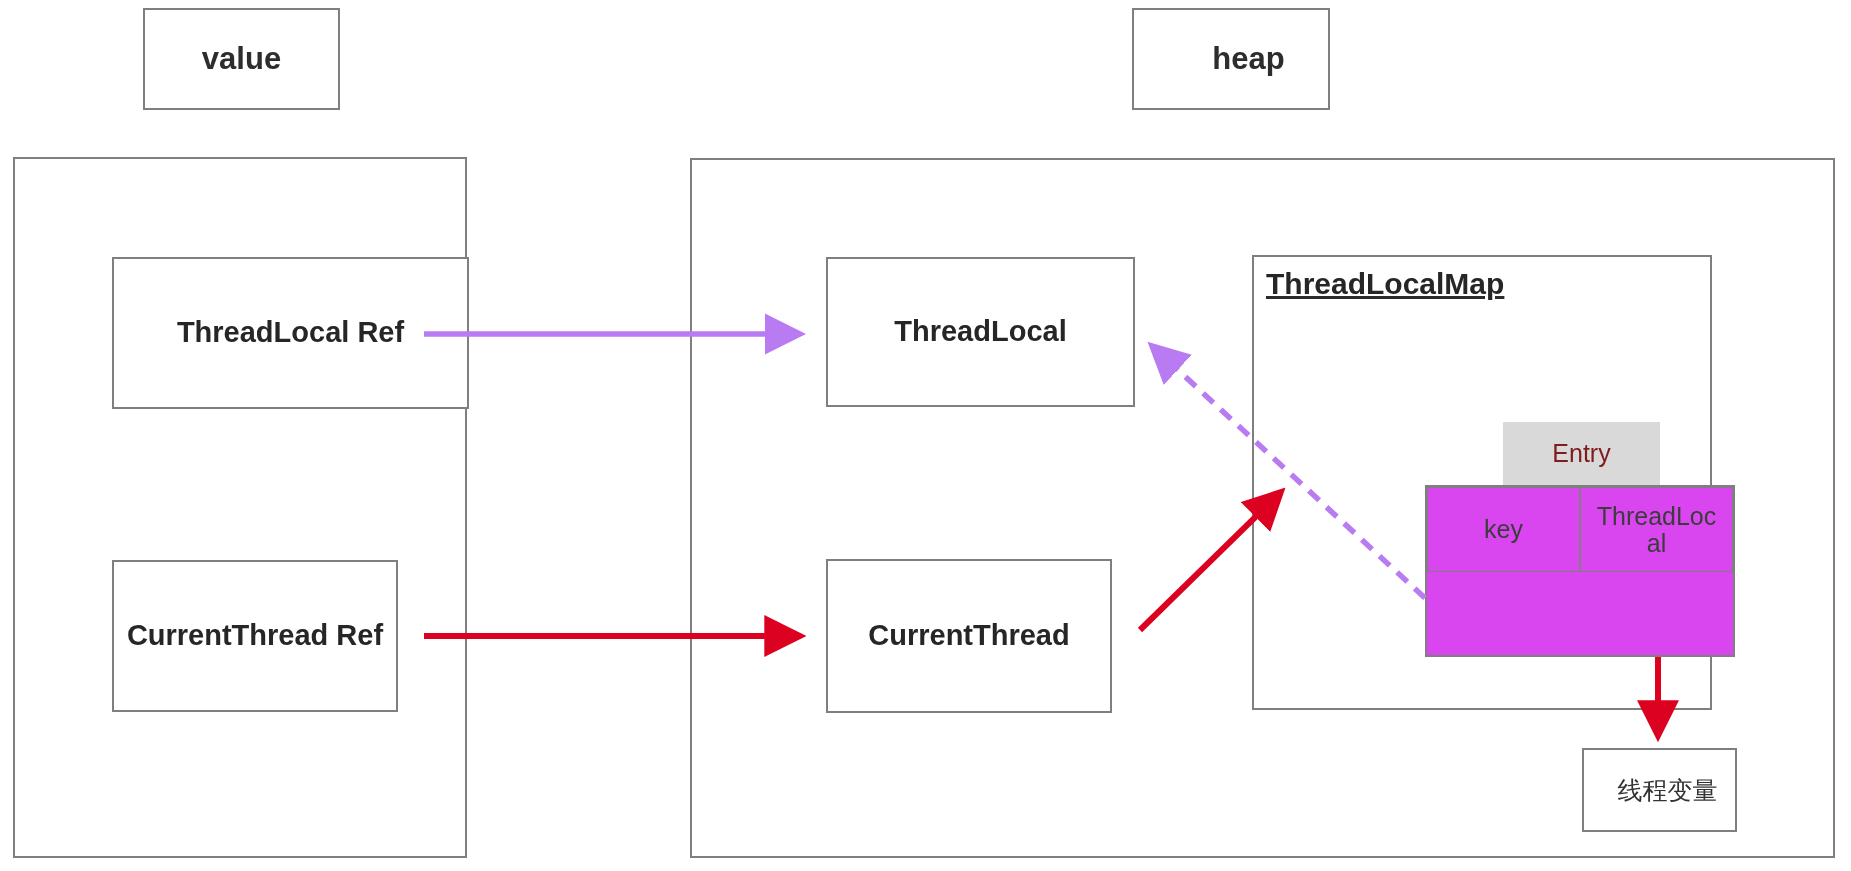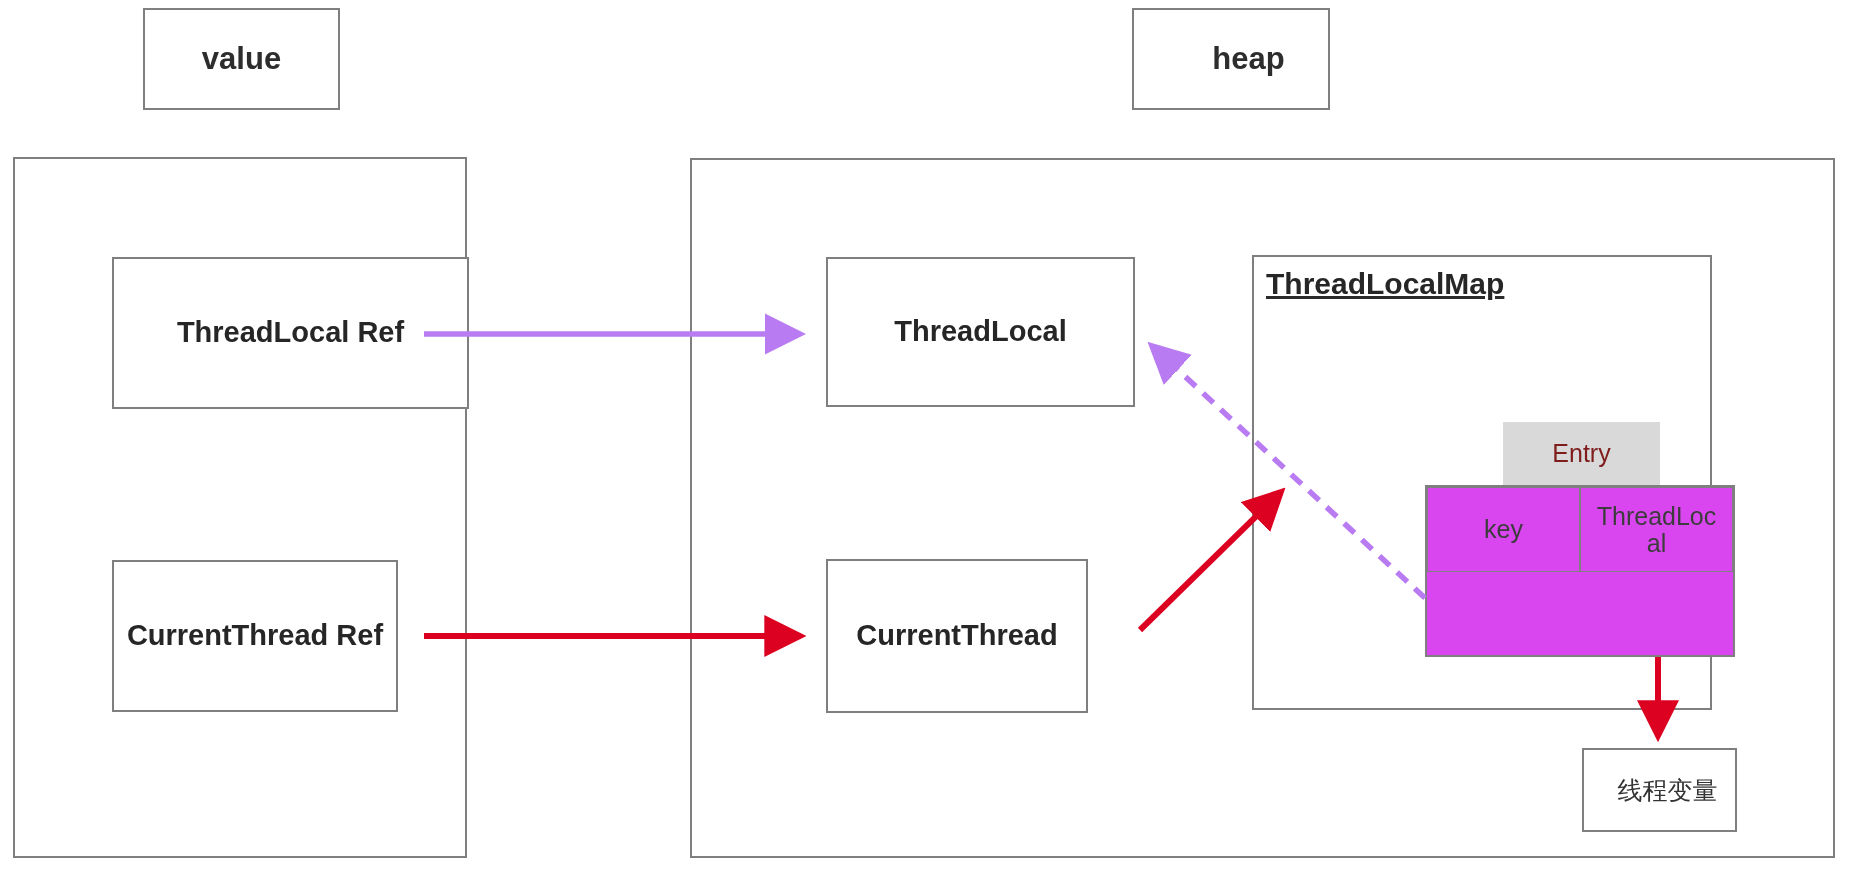--- a/index.html
+++ b/index.html
@@ -116,21 +116,21 @@
   <div class="box" style="left:112px; top:257px; width:357px; height:152px;">
     <span class="node-label">ThreadLocal Ref</span>
   </div>
   <div class="box" style="left:112px; top:560px; width:286px; height:152px;">
     <span class="node-label">CurrentThread Ref</span>
   </div>
 
   <div class="box" style="left:826px; top:257px; width:309px; height:150px;">
     <span class="node-label">ThreadLocal</span>
   </div>
-  <div class="box" style="left:826px; top:559px; width:262px; height:154px;">
+  <div class="box" style="left:826px; top:559px; width:286px; height:154px;">
     <span class="node-label">CurrentThread</span>
   </div>
 
   <div class="box map-box" style="left:1252px; top:255px; width:460px; height:455px;text-decoration:underline;">
     <span class="map-title">ThreadLocalMap</span>
   </div>
 
   <div class="entry-tag" style="left:1503px; top:422px; width:157px; height:63px;">
     <span>Entry</span>
   </div>

